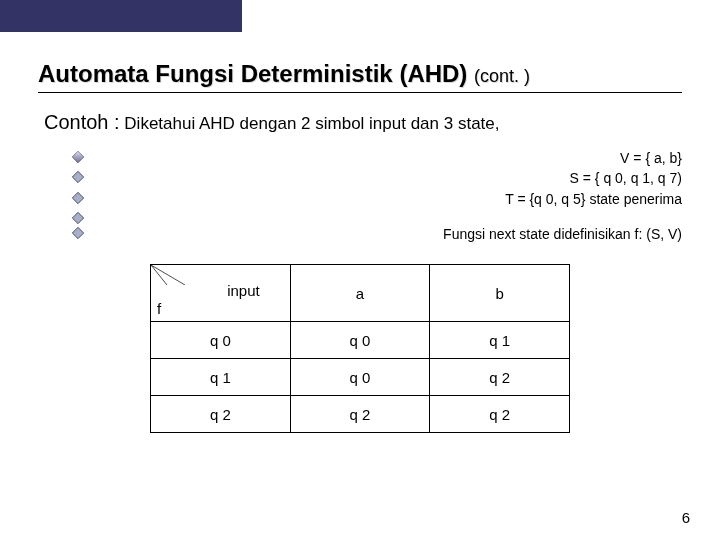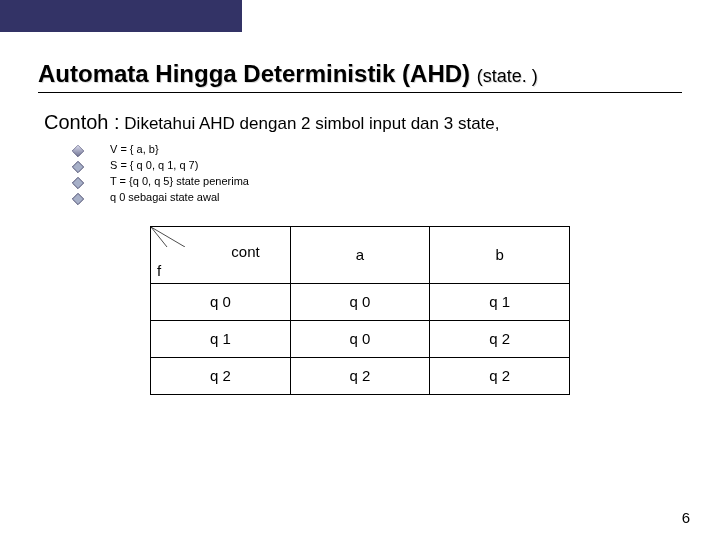--- a/index.html
+++ b/index.html
@@ -32,37 +32,38 @@
     font-size: 18px;
   }
   .rule {
     border: 0;
     border-top: 1px solid #000;
     margin: 2px 0 18px 0;
   }
   .contoh-line {
     font-family: "Trebuchet MS", Verdana, sans-serif;
     font-size: 17px;
-    margin: 0 0 8px 6px;
+    margin: 0 0 14px 6px;
   }
   .contoh-line .lead {
     font-size: 20px;
   }
   ul.points {
     list-style: none;
     padding: 0;
     margin: 0 0 20px 34px;
   }
   ul.points li {
     font-family: "Trebuchet MS", Verdana, sans-serif;
-    font-size: 11px;
+    font-size: 14px;
     line-height: 1.45;
     display: flex;
     align-items: flex-start;
     gap: 26px;
+    justify-content: space-between;
   }
   .bullet {
     flex: 0 0 auto;
     margin-top: 3px;
   }
   .bullet svg { display:block; }
   table.tt {
     border-collapse: collapse;
     margin: 6px auto 0 auto;
     width: 420px;
@@ -104,22 +105,22 @@
   }
 </style>
 </head>
 <body>
 
 <div class="top-bar"></div>
 
 <div class="content">
 
   <h1 class="title">
-    <span>Automata Hingga Deterministik (AHD)</span>
-    <span class="cont">(state. )</span>
+    <span>Automata Fungsi Deterministik (AHD)</span>
+    <span class="cont">(cont. )</span>
   </h1>
   <hr class="rule">
 
   <p class="contoh-line">
     <span class="lead">Contoh :</span><span> Diketahui AHD dengan 2 simbol input dan 3 state,</span>
   </p>
 
   <ul class="points">
     <li>
       <span class="bullet">
@@ -151,33 +152,40 @@
           </svg>
       </span>
       <span>T = {q 0, q 5} state penerima</span>
     </li>
     <li>
       <span class="bullet">
         <svg width="12" height="12" viewBox="0 0 12 12">
             <rect x="2" y="2" width="8" height="8" transform="rotate(45 6 6)" fill="#a7b0c8" stroke="#3a3a60" stroke-width="0.8"></rect>
           </svg>
       </span>
-      <span>q 0 sebagai state awal</span>
+    </li>
+    <li>
+      <span class="bullet">
+        <svg width="12" height="12" viewBox="0 0 12 12">
+            <rect x="2" y="2" width="8" height="8" transform="rotate(45 6 6)" fill="#a7b0c8" stroke="#3a3a60" stroke-width="0.8"></rect>
+          </svg>
+      </span>
+      <span>Fungsi next state didefinisikan f: (S, V)</span>
     </li>
   </ul>
 
   <table class="tt">
     <tbody>
         <tr>
       <th class="inputcell">
         <svg class="diag" viewBox="0 0 34 20">
           <line x1="0" y1="0" x2="34" y2="20" stroke="#000" stroke-width="0.7"></line>
           <line x1="0" y1="0" x2="16" y2="20" stroke="#000" stroke-width="0.7"></line>
         </svg>
-        <span>cont</span>
+        <span>input</span>
         <span class="f-label">f</span>
       </th>
       <th>a</th>
       <th>b</th>
     </tr>
     <tr>
       <td>q 0</td>
       <td>q 0</td>
       <td>q 1</td>
     </tr>

